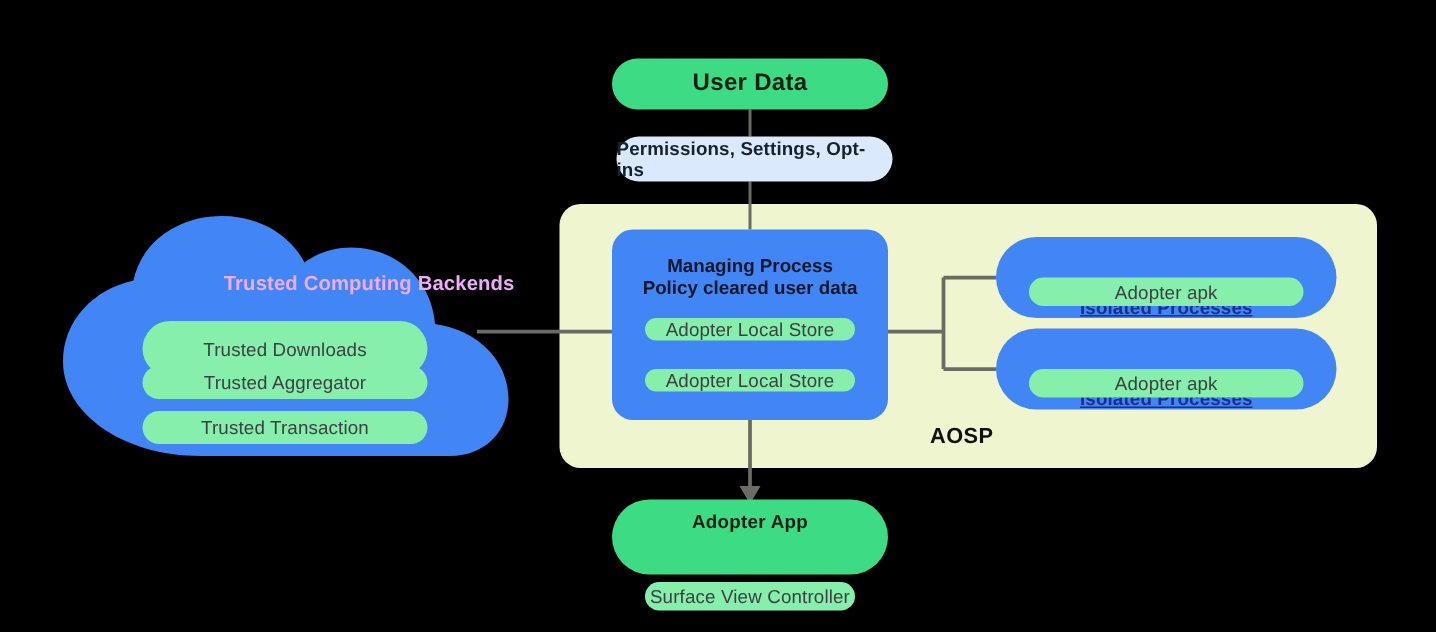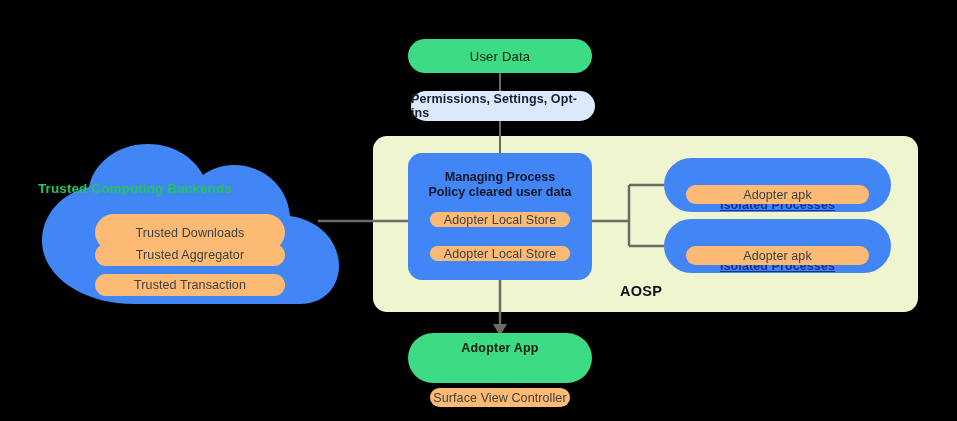--- a/index.html
+++ b/index.html
@@ -25,21 +25,21 @@
     flex-direction: column;
     align-items: center;
     justify-content: center;
   }
   .pill {
     position: absolute;
     box-sizing: border-box;
     display: flex;
     align-items: center;
     justify-content: center;
-    background: #fdba74;
+    background: #86efac;
     border-radius: 999px;
     color: #3c4043;
     font-size: 12.5px;
     letter-spacing: 0.1px;
     white-space: nowrap;
   }
 
   
   #aosp-container {
     position: absolute;
@@ -67,32 +67,32 @@
     top: 142px;
     width: 305px;
     height: 162px;
   }
   #cloud-wrap svg { display: block; }
   #cloud-title {
     position: absolute;
     left: 38px;
     top: 181px;
     width: 305px;
-    text-align: left;
-    color: #22c55e;
+    text-align: right;
+    color: #f0abfc;
     font-size: 13.5px;
     font-weight: bold;
     letter-spacing: 0.1px;
   }
 
   
   #user-data-box {
     left: 408px; top: 39px; width: 184px; height: 34px;
     background: #3ddc84; border-radius: 999px;
-    color: #0b1f14; font-size: 13px; font-weight: normal; letter-spacing: 0.2px;
+    color: #0b1f14; font-size: 16px; font-weight: bold; letter-spacing: 0.2px;
   }
   #permissions-box {
     left: 411px; top: 91px; width: 184px; height: 30px;
     background: #daeafc; border-radius: 999px;
     color: #17212e; font-size: 12.5px; font-weight: bold; letter-spacing: 0.1px;
   }
 
   
   #managing-process {
     left: 408px; top: 153px; width: 184px; height: 127px;

